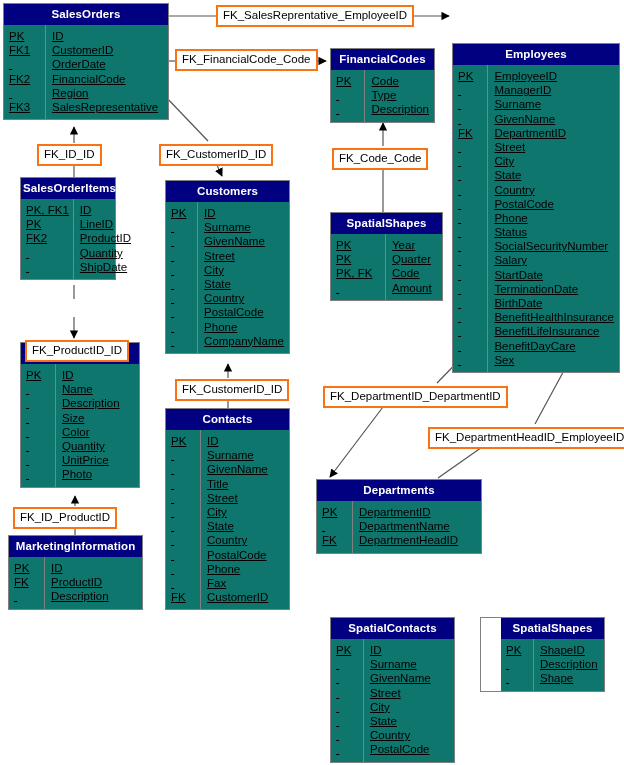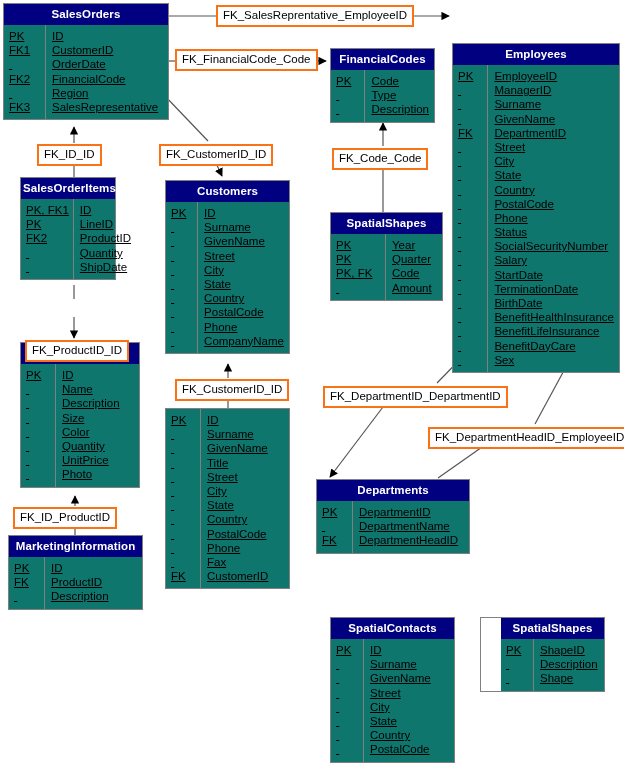--- a/index.html
+++ b/index.html
@@ -296,20 +296,21 @@
             <div class="row-line">Description</div>
             <div class="row-line">Size</div>
             <div class="row-line">Color</div>
             <div class="row-line">Quantity</div>
             <div class="row-line">UnitPrice</div>
             <div class="row-line">Photo</div>
           </div>
         </div>
       </div>
       <div class="entity" style="left: 165px; top: 408px; width: 125px;">
+        <div class="entity-header">Contacts</div>
         <div class="entity-body">
           <div class="col-key" style="width: 35px;">
             <div class="row-line">PK</div>
             <div class="row-line">&nbsp;</div>
             <div class="row-line">&nbsp;</div>
             <div class="row-line">&nbsp;</div>
             <div class="row-line">&nbsp;</div>
             <div class="row-line">&nbsp;</div>
             <div class="row-line">&nbsp;</div>
             <div class="row-line">&nbsp;</div>
@@ -342,21 +343,21 @@
             <div class="row-line">FK</div>
             <div class="row-line">&nbsp;</div>
           </div>
           <div class="col-attr">
             <div class="row-line">ID</div>
             <div class="row-line">ProductID</div>
             <div class="row-line">Description</div>
           </div>
         </div>
       </div>
-      <div class="entity" style="left: 316px; top: 479px; width: 154px;">
+      <div class="entity" style="left: 316px; top: 479px; width: 166px;">
         <div class="entity-header">Departments</div>
         <div class="entity-body">
           <div class="col-key" style="width: 36px;">
             <div class="row-line">PK</div>
             <div class="row-line">&nbsp;</div>
             <div class="row-line">FK</div>
           </div>
           <div class="col-attr">
             <div class="row-line">DepartmentID</div>
             <div class="row-line">DepartmentName</div>

